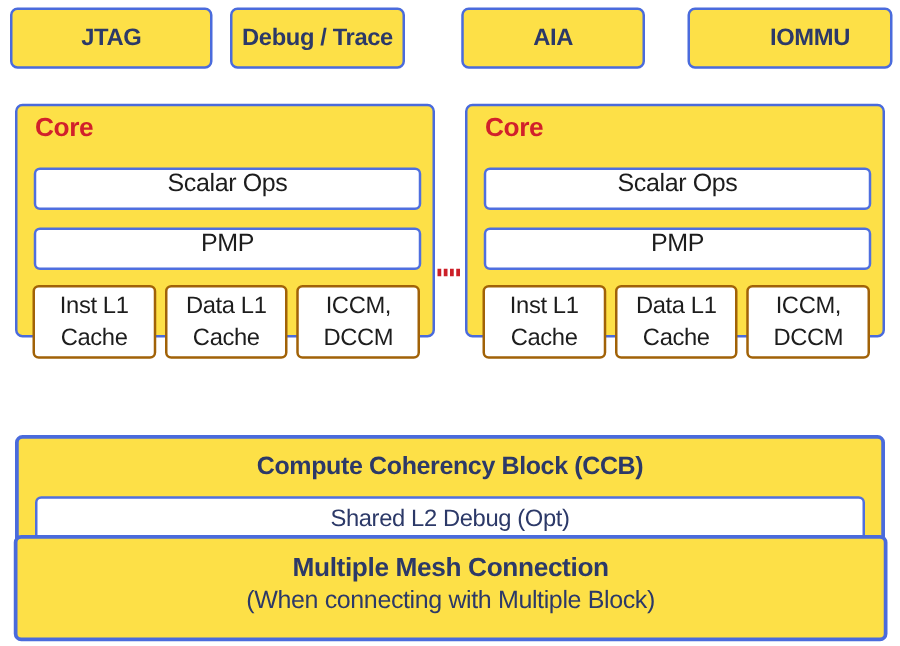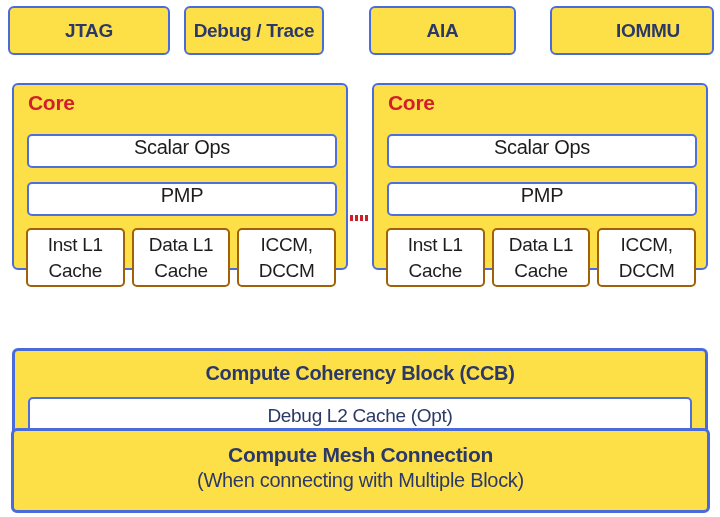--- a/index.html
+++ b/index.html
@@ -138,22 +138,22 @@
       <div class="cache">
         <span>ICCM,</span>
         <span>DCCM</span>
       </div>
     </div>
   </div>
 
   <div class="box ccb">
     <div class="ccb-title">Compute Coherency Block (CCB)</div>
     <div class="l2">
-      <span>Debug L2 Cache (Opt)</span>
+      <span>Shared L2 Debug (Opt)</span>
     </div>
   </div>
 
   <div class="box mesh">
-    <div class="mesh-title">Compute Mesh Connection</div>
+    <div class="mesh-title">Multiple Mesh Connection</div>
     <div class="mesh-sub">(When connecting with Multiple Block)</div>
   </div>
 
 </div>
 
 </body></html>

